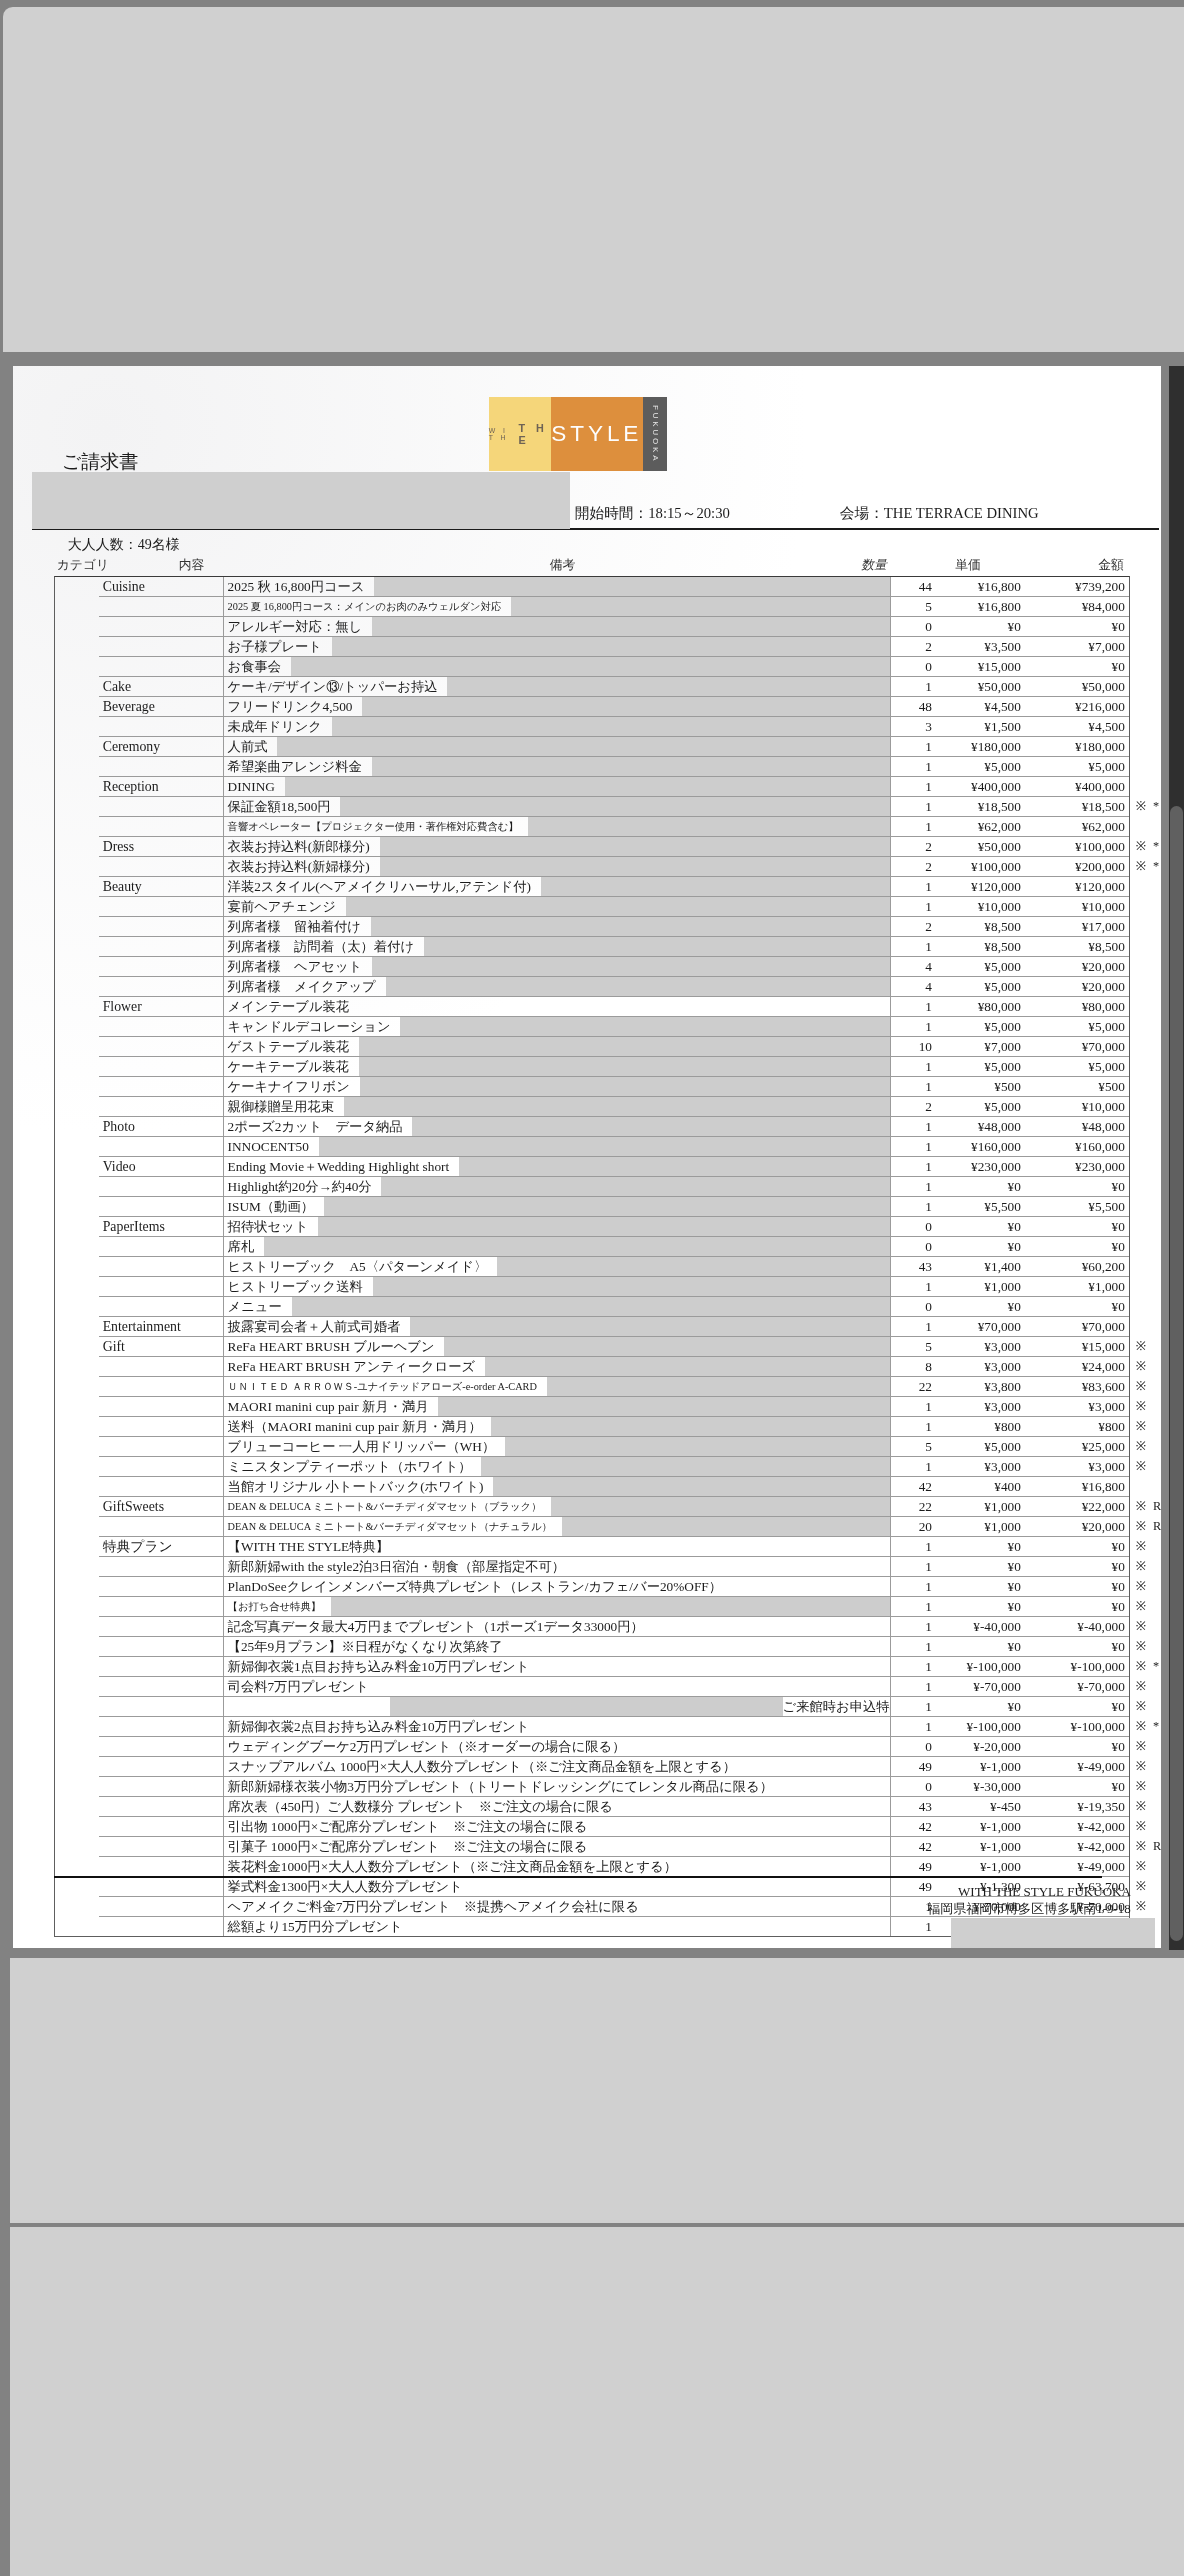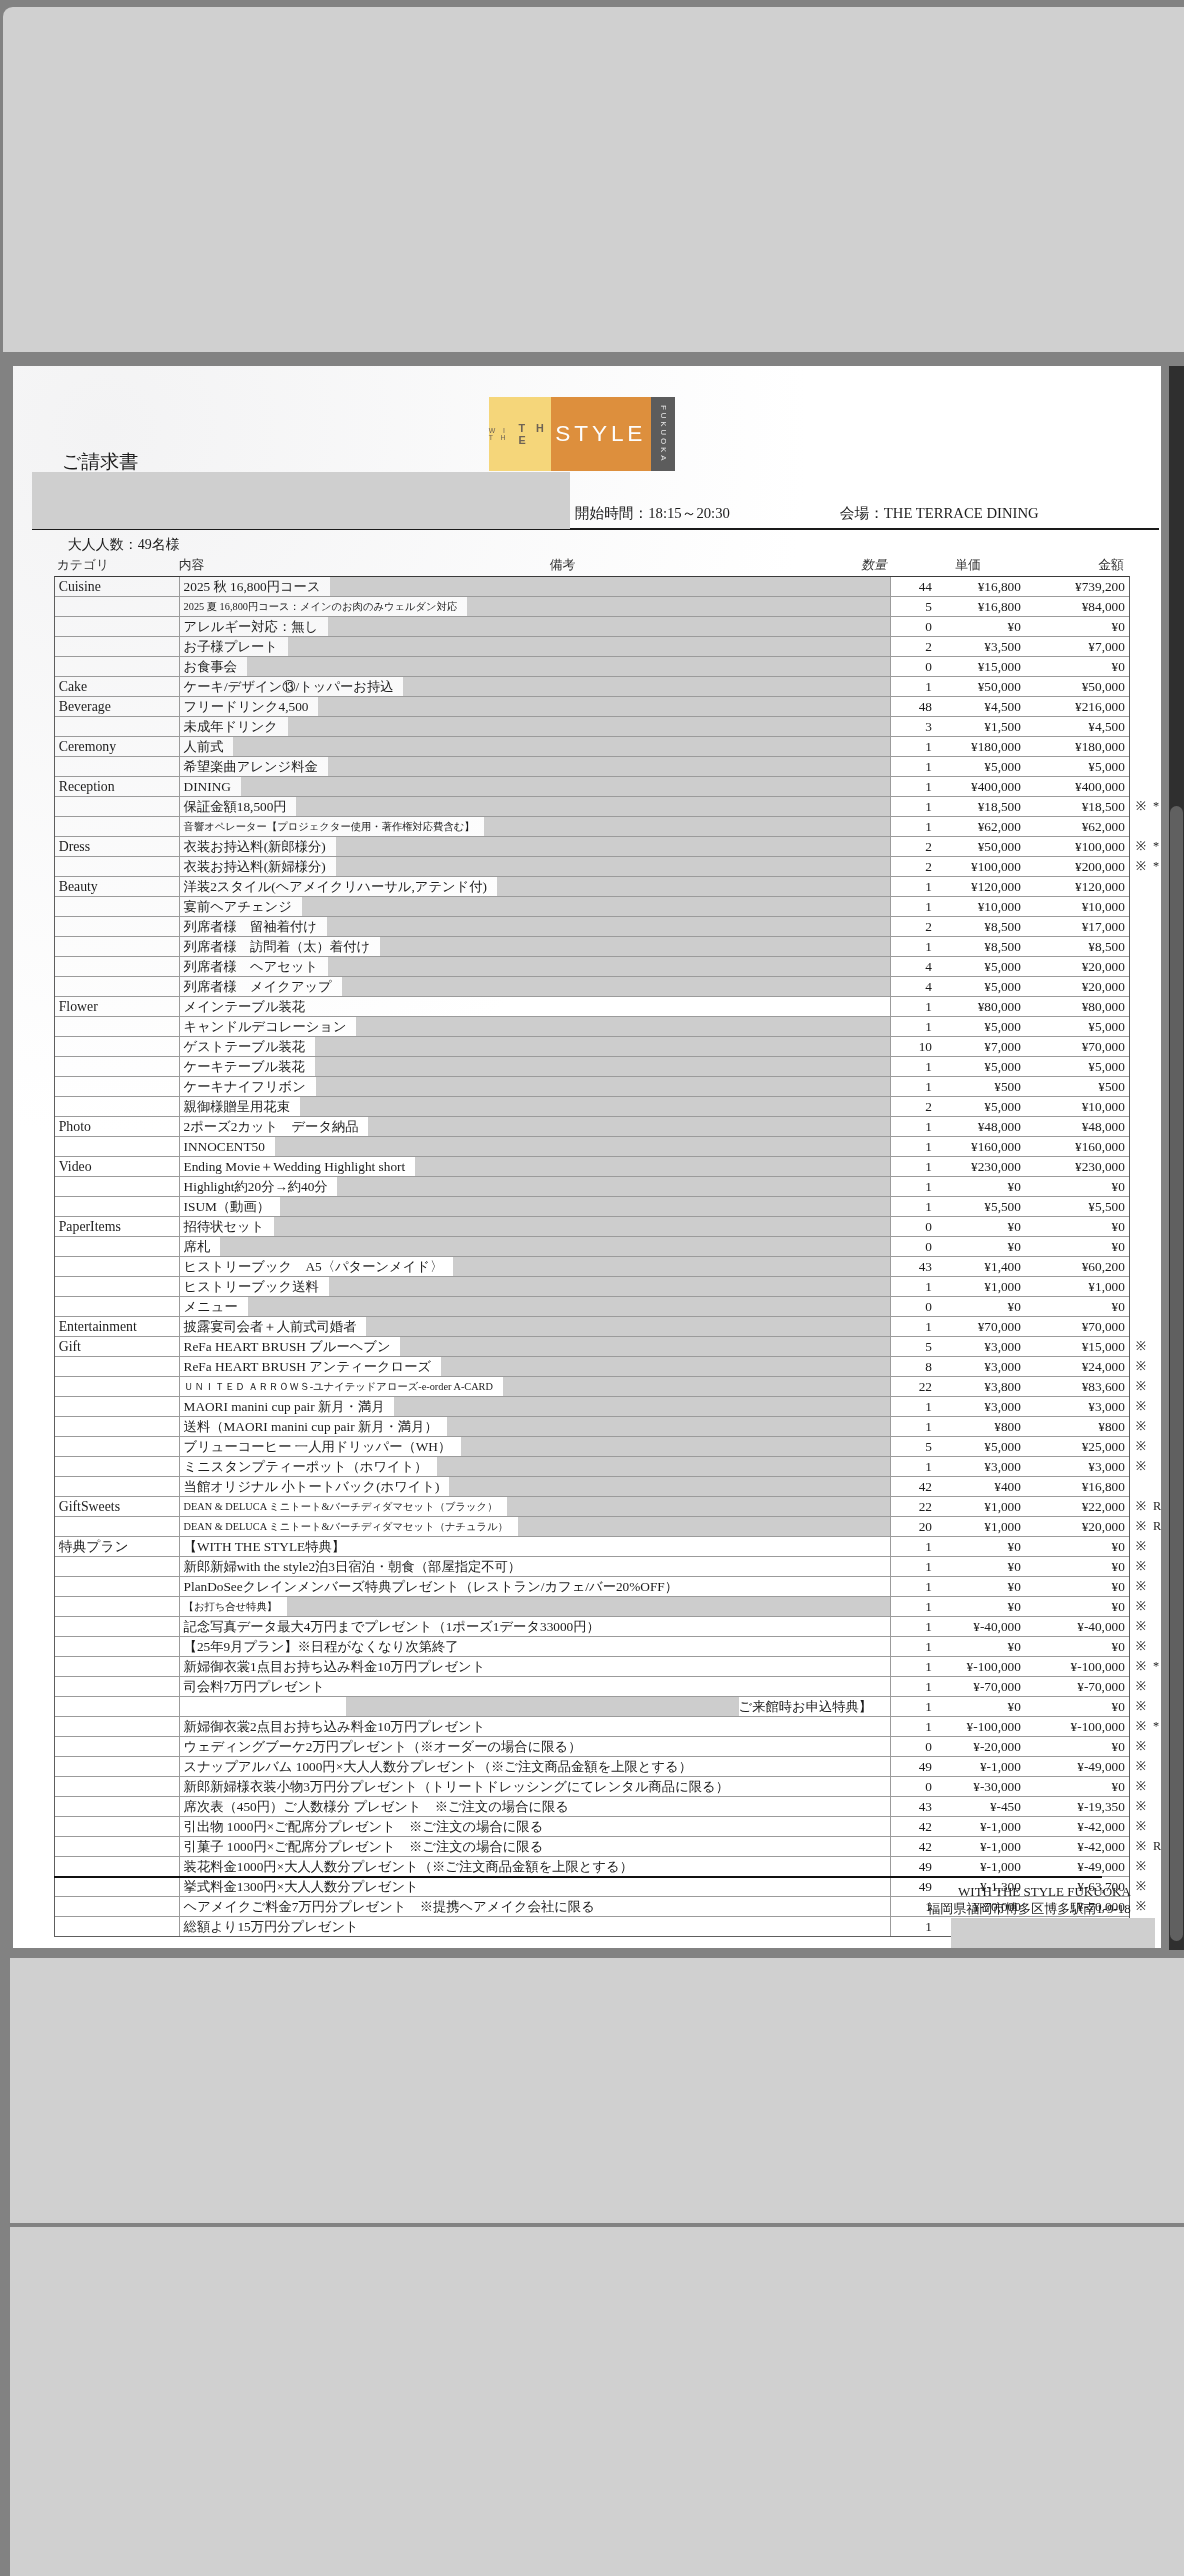--- a/index.html
+++ b/index.html
@@ -14,38 +14,38 @@
   #doc{position:absolute;left:12.8px;top:366px;width:1148px;height:1582px;background:#ffffff;
        background-image:radial-gradient(circle at 8% 4%, #f3f3f4 0%, #ffffff 38%);}
   
   #scroll-track{position:absolute;left:1169px;top:366px;width:15.7px;height:1584px;background:#2f2f2f;}
   #scroll-thumb{position:absolute;left:1170px;top:806px;width:12.8px;height:1135px;background:#606060;border-radius:6.9px;}
   
   #logo{position:absolute;left:476px;top:31px;height:74px;display:flex;}
   #logo .yellow{width:62px;background:#f5d67a;display:flex;flex-direction:row;align-items:center;justify-content:center;color:#6e6355;}
   #logo .yellow .l1{font-size:6.9px;letter-spacing:2.9px;font-family:"Liberation Sans",sans-serif;}
   #logo .yellow .l2{font-size:10.8px;letter-spacing:3.9px;font-weight:bold;font-family:"Liberation Sans",sans-serif;}
-  #logo .orange{width:100px;background:#dd8f3d;display:flex;align-items:center;justify-content:center;}
+  #logo .orange{width:92px;background:#dd8f3d;display:flex;align-items:center;justify-content:center;}
   #logo .orange span{color:#fdfdfd;font-size:22.6px;letter-spacing:3.9px;font-family:"Liberation Sans",sans-serif;}
   #logo .dark{width:24.6px;background:#5c5c5c;display:flex;align-items:center;justify-content:center;}
   #logo .dark span{writing-mode:vertical-rl;color:#e9e9e9;font-size:7.9px;letter-spacing:2.9px;font-family:"Liberation Sans",sans-serif;}
   
   #title{position:absolute;left:49px;top:83px;font-size:19px;}
   #hdr-line{position:absolute;left:19.6px;top:119px;width:1127px;height:43px;border-bottom:2px solid #1a1a1a;}
   #hdr-redact{position:absolute;left:19.6px;top:106px;width:538px;height:57px;z-index:3;}
   #start-time{position:absolute;left:562px;top:138px;font-size:14.7px;}
   #venue{position:absolute;left:827px;top:138px;font-size:14.7px;}
   #adults{position:absolute;left:49px;top:170px;font-size:14px;margin-left:6px;}
   
   #tbl{position:absolute;left:41px;top:189px;width:1076px;}
   #tbl-head{position:relative;height:20.6px;font-size:12.8px;color:#333;}
   #tbl-head span{position:absolute;top:2px;}
   .h-cat{left:2.9px;} .h-content{left:125px;} .h-remark{left:496px;}
   .h-qty{left:0;right:243px;text-align:right;font-style:italic;} .h-unit{right:149px;} .h-amt{right:5.9px;}
-  #tbl-body{border:1px solid #5e5e5e;border-top:1px solid #3a3a3a;}
+  #tbl-body{border:1px solid #5e5e5e;border-top:1px solid #3a3a3a;padding-left:44px;}
   .row{position:relative;display:flex;height:19px;line-height:19px;font-size:13.3px;border-bottom:1px solid #9b9b9b;white-space:nowrap;}
   .row:last-child{border-bottom:none;}
   .row.small .c-content{font-size:10.3px;}
   .c-cat{width:120px;flex:none;padding-left:3.9px;border-right:1px solid #9b9b9b;overflow:visible;font-size:13.8px;}
   .c-content{flex:1 1 auto;display:flex;min-width:0;padding-left:3.9px;border-right:1px solid #9b9b9b;overflow:hidden;}
   .c-content .txt{position:relative;z-index:2;}
   .c-content .fill{flex:1 1 auto;background:#cdcdcd;margin:-1px 0 -1px 9.8px;}
   .c-content .prefill{flex:0 0 393px;background:#cdcdcd;margin:-1px 0 -1px 162px;}
   .c-qty{width:41px;flex:none;text-align:right;padding-right:4.9px;}
   .c-unit{width:84px;flex:none;text-align:right;padding-right:2px;}

